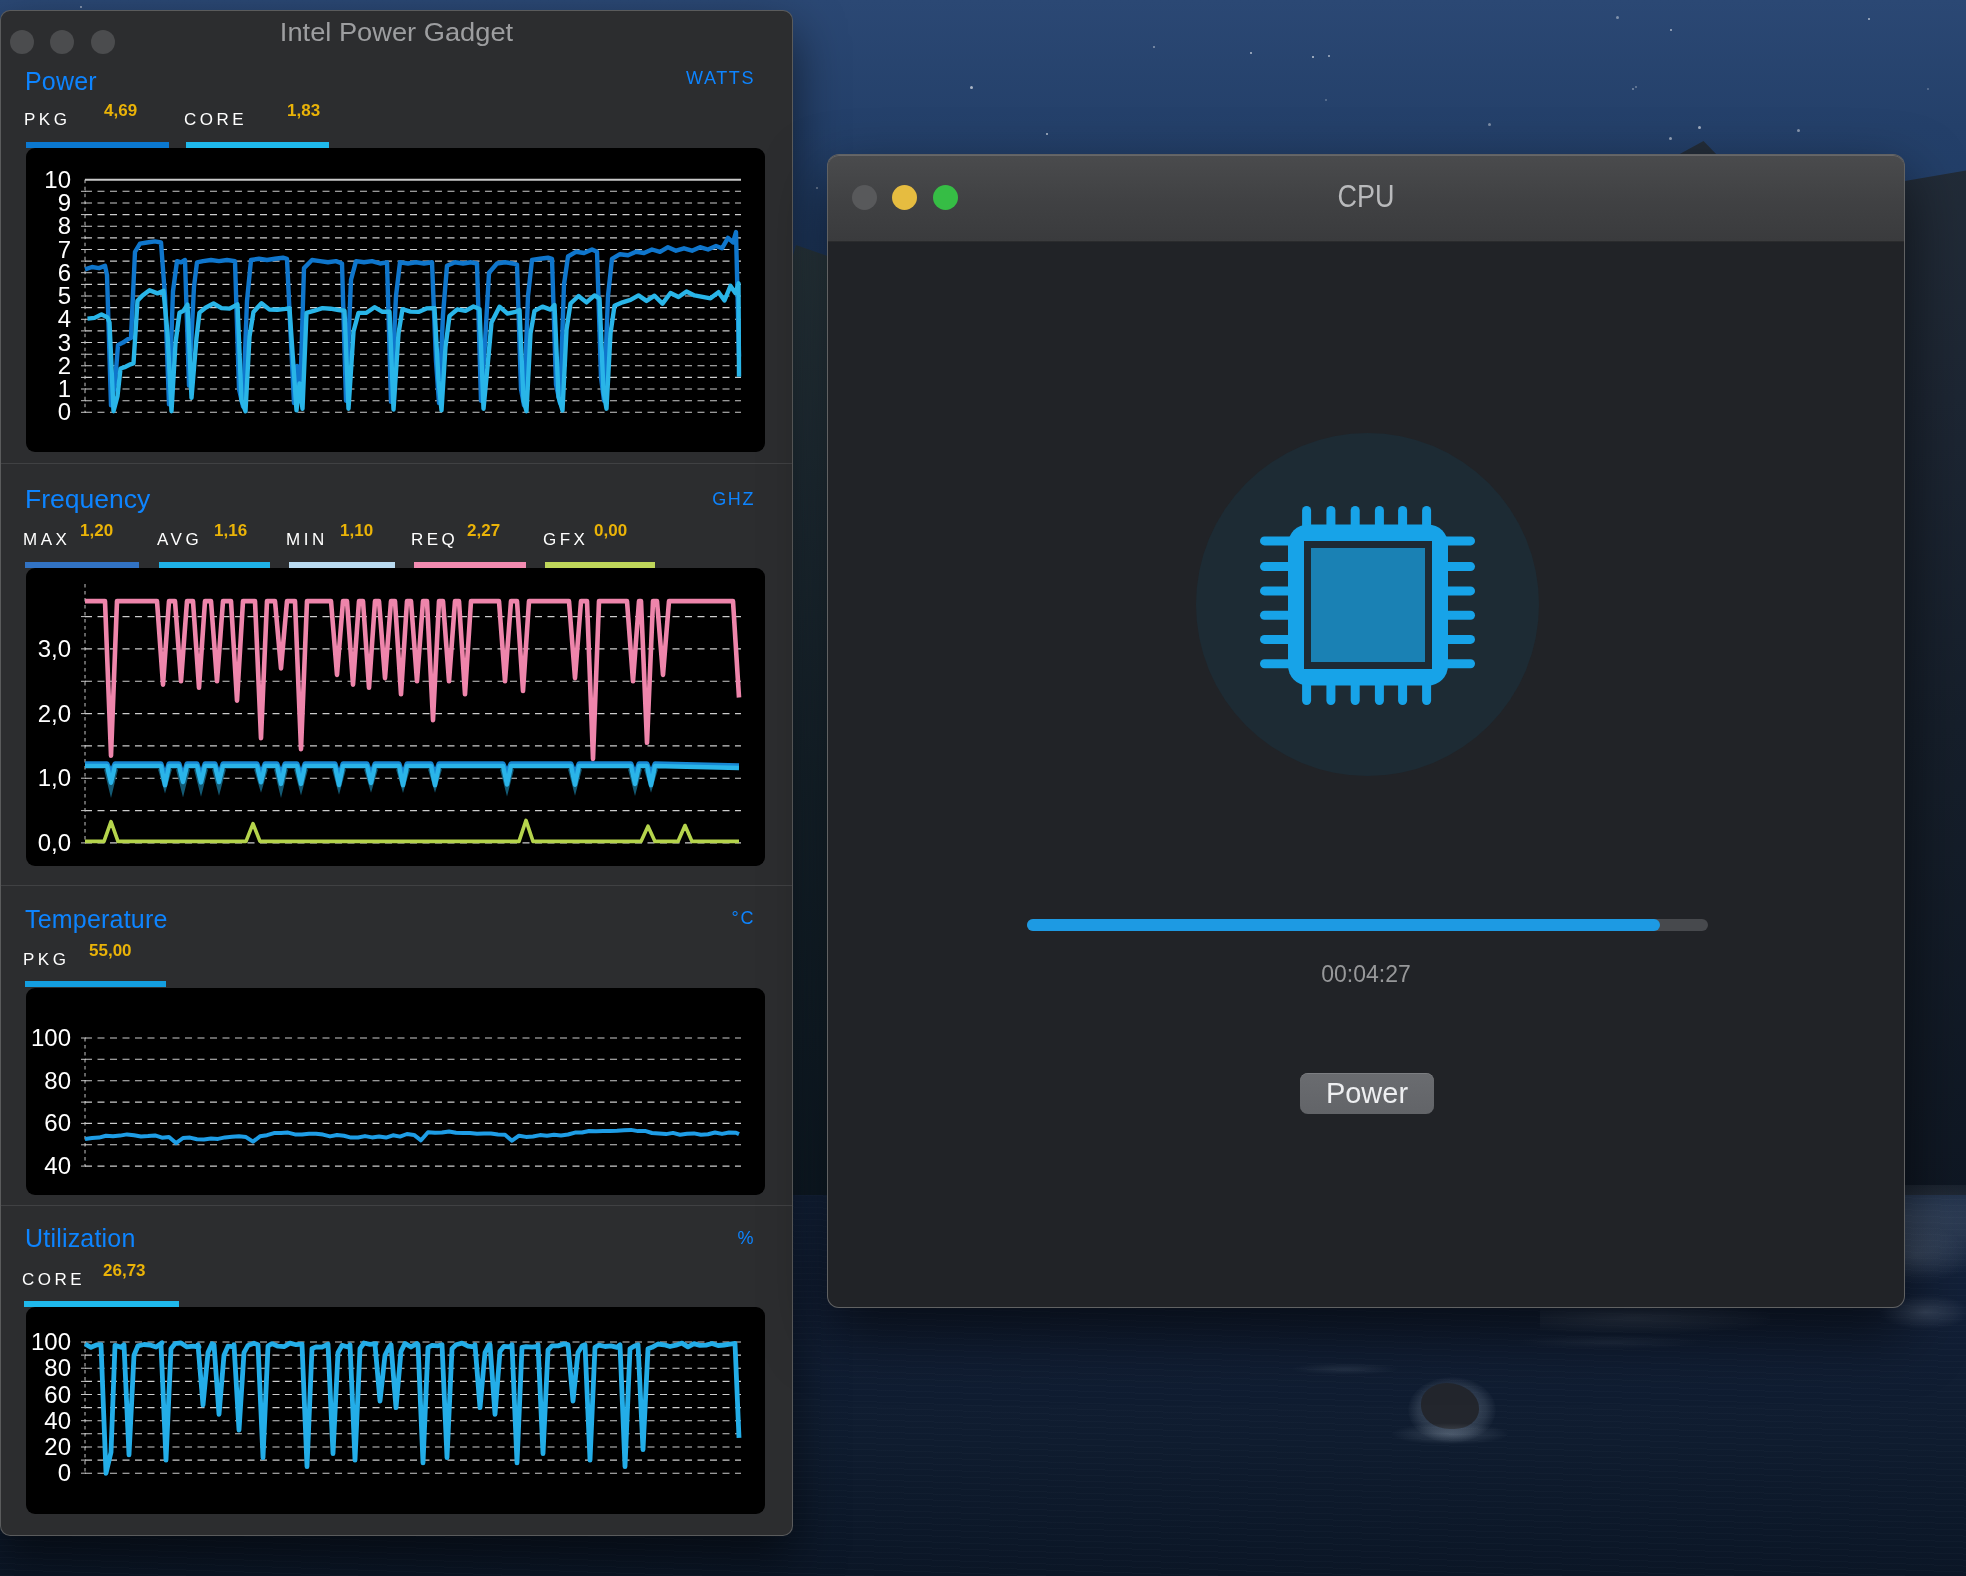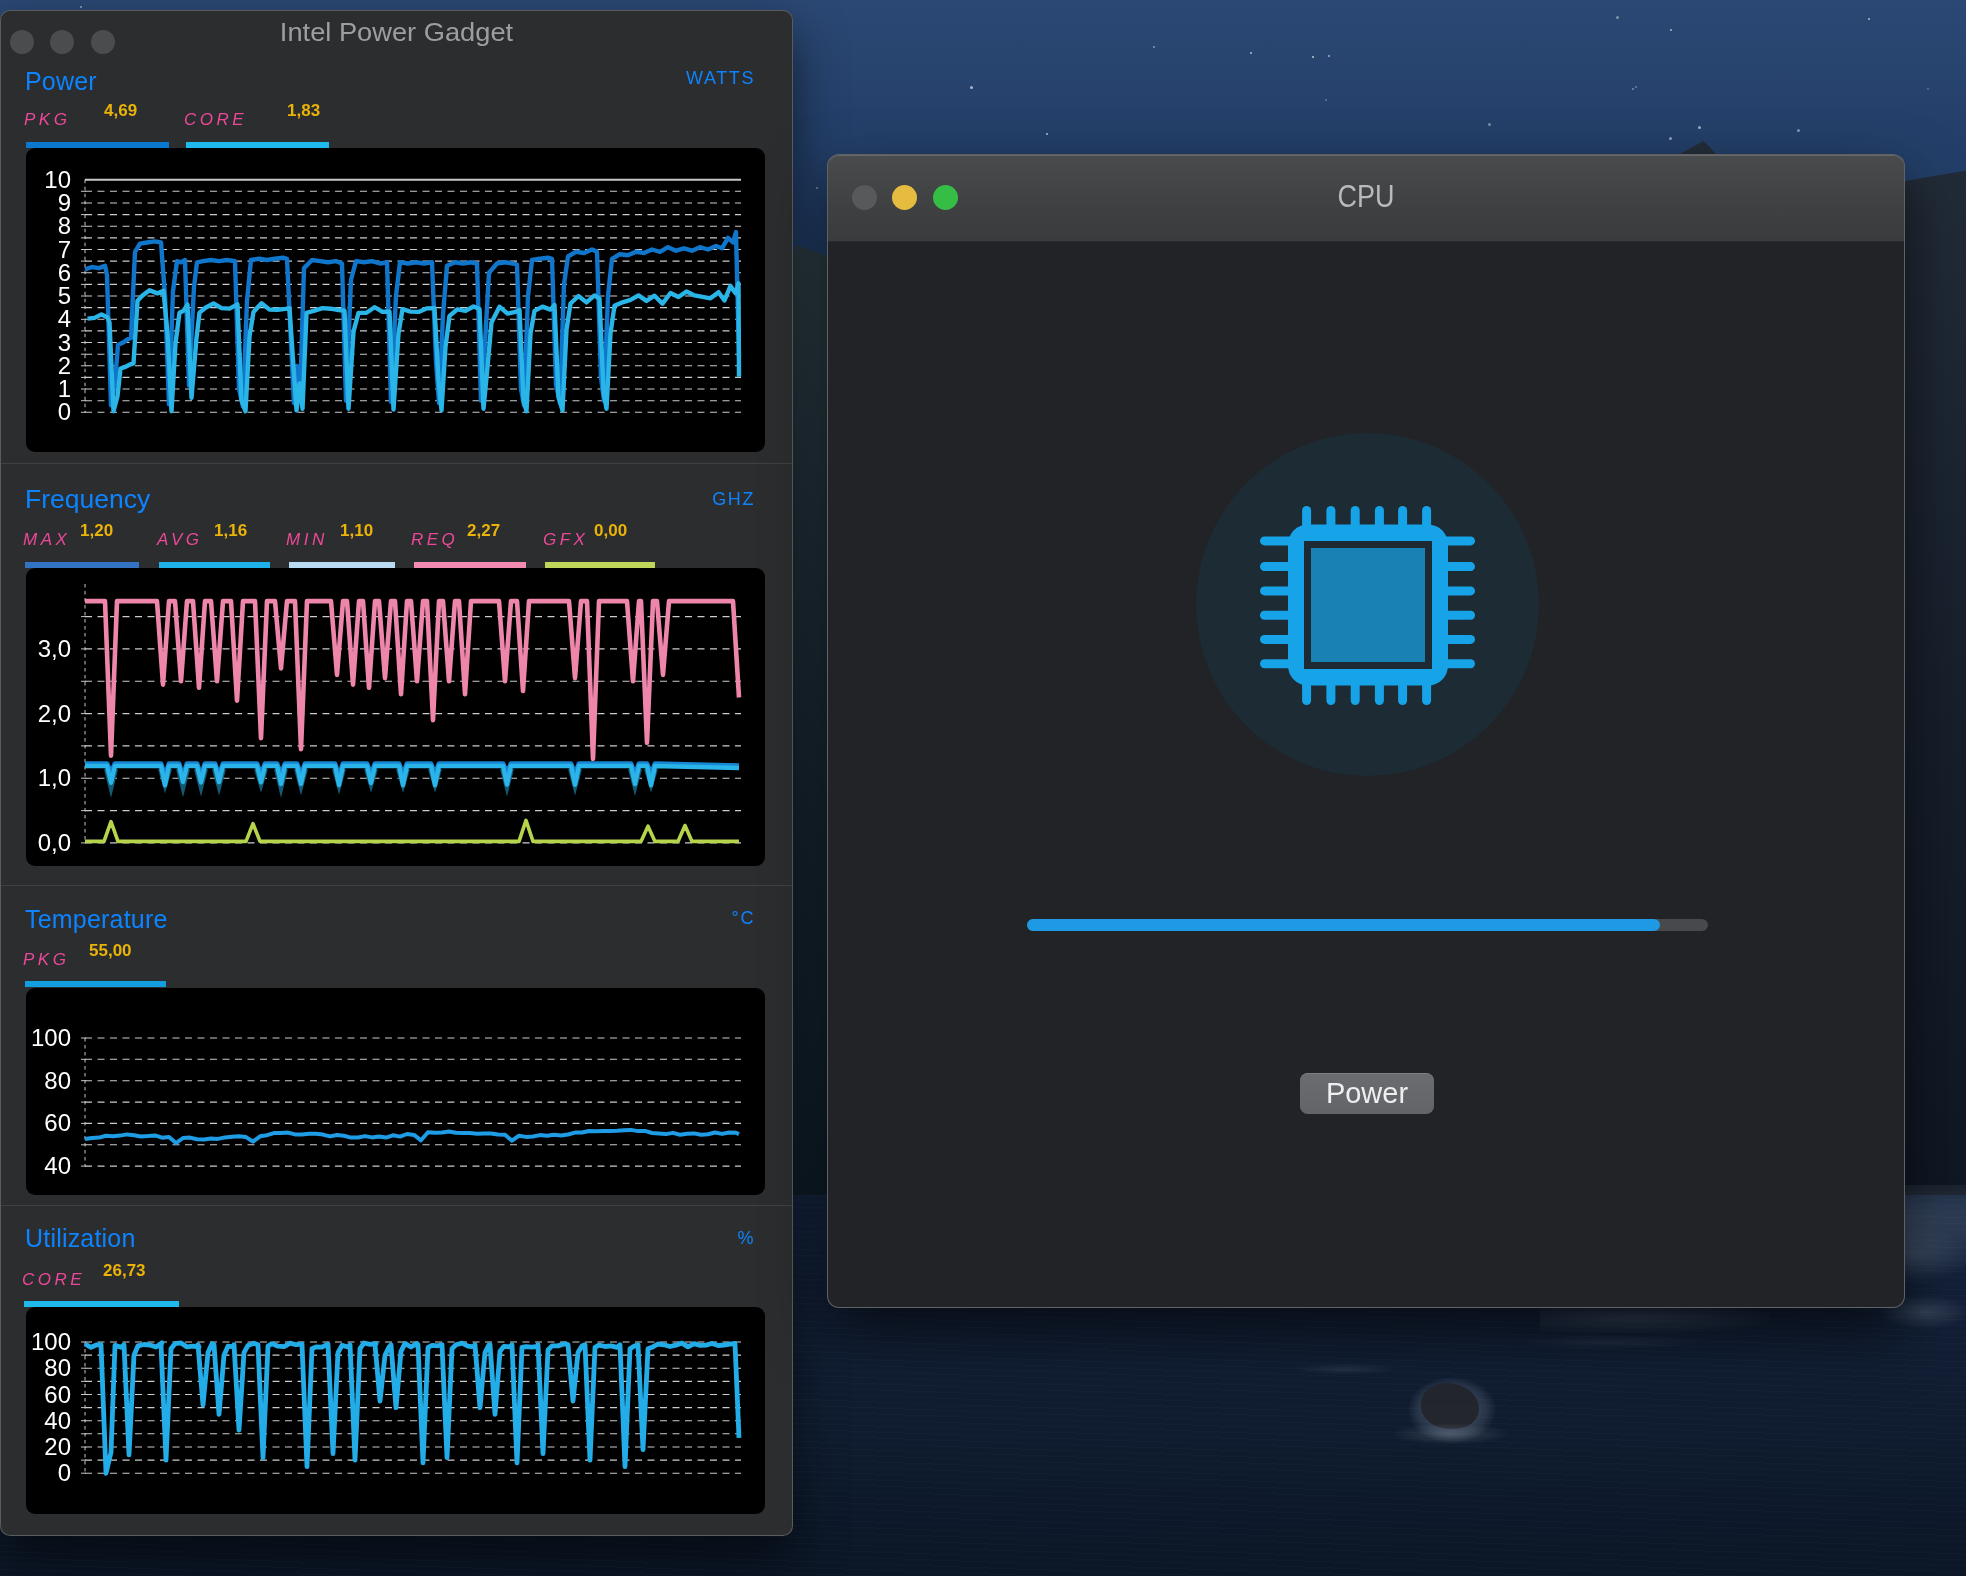--- a/index.html
+++ b/index.html
@@ -13,21 +13,21 @@
   clip-path:polygon(18% 4%, 32% 1.4%, 48% 7%, 100% 4%, 100% 100%, 55% 100%, 30% 70%, 40% 35%); }
 #ocean { position:absolute; left:0; top:1195px; width:1966px; height:381px;
   background:linear-gradient(180deg, #14243e 0%, #121f36 30%, #0f1c2f 65%, #0b1626 100%); }
 #ocean .tex { position:absolute; inset:0; background:repeating-linear-gradient(2deg, rgba(205,220,235,0.018) 0 1px, transparent 1px 6px); }
 .win { position:absolute; border-radius:10px;padding-left:28px; }
 #w1 { left:0; top:10px; width:793px; height:1526px; background:#2c2d2f; border:1px solid rgba(130,130,130,0.55); box-shadow:0 22px 50px rgba(0,0,0,0.55); }
 #w1 .dot { position:absolute; top:19px; width:24px; height:24px; border-radius:50%; background:#4b4c4e; }
 #w1 .title { position:absolute; top:7px; left:0; width:100%; text-align:center; font-size:25px; color:#9d9ea0; transform:scaleX(1.09); }
 .seclab { position:absolute; left:24px; font-size:25px; color:#0d84ff; letter-spacing:0.2px; }
 .unit { position:absolute; right:37px; font-size:18px; color:#0d84ff; letter-spacing:1.6px; }
-.sl { position:absolute; font-size:17px; color:#ec4899; letter-spacing:3.5px;font-style:italic; }
+.sl { position:absolute; font-size:17px; color:#ffffff; letter-spacing:3.5px; }
 .sv { position:absolute; font-size:17px; color:#eab308;font-weight:bold; }
 .sep { position:absolute; left:0; width:100%; height:1px; background:#404143; }
 #w2 { left:827px; top:154px; width:1078px; height:1154px; background:#212327; border:1px solid rgba(140,140,140,0.6); border-radius:12px; box-shadow:0 25px 60px rgba(0,0,0,0.6); }
 #w2 .tbar { position:absolute; left:0; top:0; width:100%; height:87px; border-radius:11px 11px 0 0;
   background:linear-gradient(180deg, #4a4b4d 0%, #404143 55%, #3a3b3d 100%);
   box-shadow:inset 0 1px 0 rgba(255,255,255,0.16); border-bottom:1px solid #2a2b2d; }
 #w2 .t2 { position:absolute; top:-2px; left:0; width:100%; height:87px; line-height:87px; text-align:center; font-size:31px; color:#b9babc; transform:scaleX(0.87); }
 #w2 .d { position:absolute; top:30px; width:25px; height:25px; border-radius:50%; }
 #circle { position:absolute; left:368px; top:278px; width:343px; height:343px; border-radius:50%; background:#1d2b34; }
 #sr { position:absolute; top:702px; left:0; width:100%; text-align:center; font-size:29px; color:#e3e4e6; }
@@ -324,13 +324,14 @@
       <rect x="432" y="479.9" width="34" height="9" rx="4.5" fill="#17a3e8"></rect>
       <rect x="613" y="479.9" width="34" height="9" rx="4.5" fill="#17a3e8"></rect>
       <rect x="432" y="504.2" width="34" height="9" rx="4.5" fill="#17a3e8"></rect>
       <rect x="613" y="504.2" width="34" height="9" rx="4.5" fill="#17a3e8"></rect>
 <rect x="460" y="369.5" width="160" height="161" rx="20" fill="#17a3e8"></rect>
 <rect x="479.5" y="389.5" width="121" height="121" fill="#1a81b4" stroke="#1d2a34" stroke-width="7"></rect>
 </svg>
   <div id="pbar">
       <div class="fill"></div>
     </div>
+  <div id="ptime">00:04:27</div>
   <div id="cancel">Power</div>
 </div>
 </body></html>

